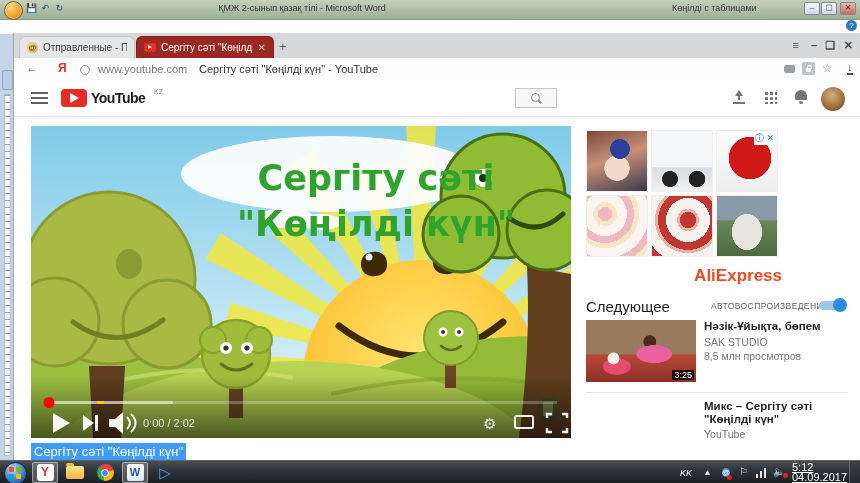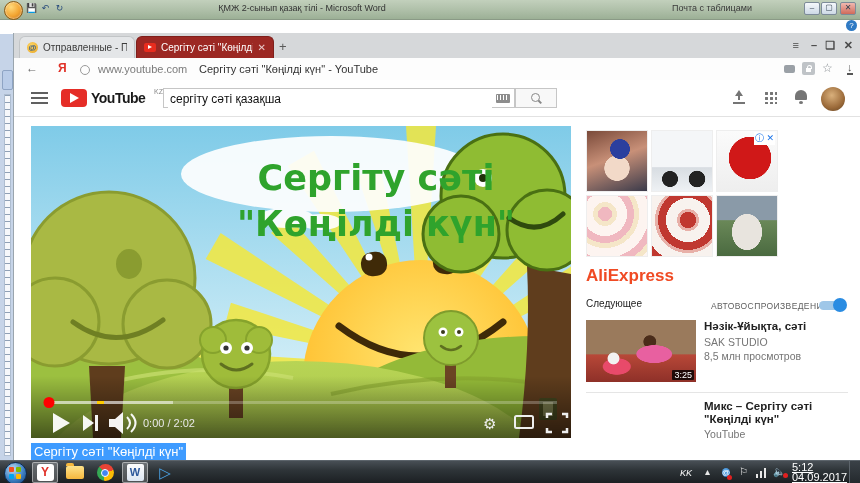--- a/index.html
+++ b/index.html
@@ -104,23 +104,23 @@
        linear-gradient(160deg,#7a4a3a,#c89078 45%,#3a3a4a);}
   .ad2{background:radial-gradient(circle at 30% 80%,#222 12%,transparent 13%),
        radial-gradient(circle at 75% 80%,#222 12%,transparent 13%),
        linear-gradient(180deg,#f4f6f8 60%,#d8dde2 61%,#eef1f4);}
   .ad3{background:radial-gradient(ellipse at 55% 45%,#d01818 45%,transparent 46%),linear-gradient(#fbfbfb,#eee);}
   .ad4{background:repeating-radial-gradient(circle at 30% 30%,#f0b8c0 0 7px,#f5e6c8 7px 12px,#fdf4f0 12px 22px);}
   .ad5{background:repeating-radial-gradient(circle at 60% 40%,#c03830 0 8px,#e8b0a8 8px 11px,#f8f2ee 11px 22px);}
   .ad6{background:radial-gradient(ellipse at 50% 60%,#e8e4de 35%,transparent 36%),
        linear-gradient(180deg,#8a9aa8 40%,#6a8858 41%,#4a6a40);}
   #ad-info-x{left:740px;top:52px;font-size:9px;color:#1a73e8;background:#fff;padding:0 1px;}
-  #ad-brand{left:572px;top:186px;width:196px;text-align:left;font-size:17px;font-weight:bold;}
+  #ad-brand{left:572px;top:186px;width:196px;text-align:right;font-size:17px;font-weight:bold;}
   #upnext-row{left:572px;top:218px;width:262px;height:14px;}
-  #upnext-label{left:0;top:0;font-size:10px;color:#212121;position:absolute;}
+  #upnext-label{left:0;top:0;font-size:15px;color:#212121;position:absolute;}
   #autoplay-label{left:125px;top:3px;font-size:8.5px;color:#606060;letter-spacing:.4px;position:absolute;}
   #autoplay-toggle{left:233px;top:3px;width:26px;height:9px;border-radius:5px;position:absolute;}
   #autoplay-knob{position:absolute;right:-2px;top:-3px;width:14px;height:14px;border-radius:50%;}
   .side-thumb{left:572px;width:110px;height:62px;}
   .dur-badge{position:absolute;right:2px;bottom:2px;background:rgba(0,0,0,.8);color:#fff;font-size:9px;
     padding:0 2px;border-radius:1px;margin-top:19px;}
   .side-title{left:690px;font-size:11.5px;font-weight:bold;color:#212121;width:150px;line-height:13px;position:absolute;}
   .side-meta{left:690px;font-size:10.5px;color:#757575;position:absolute;}
   #thumb1{top:240px;background:
     radial-gradient(circle at 25% 62%,#f2f2f2 6%,transparent 7%),
@@ -173,21 +173,21 @@
 <body>
 
 <div id="screen">
 
   <div class="abs" id="word-titlebar">
     <div class="abs" id="office-orb"></div>
     <span class="abs qat-ico" style="left:26px">💾</span>
     <span class="abs qat-ico" style="left:40px">↶</span>
     <span class="abs qat-ico" style="left:54px">↻</span>
     <div class="abs" id="word-title">ҚМЖ 2-сынып қазақ тілі - Microsoft Word</div>
-    <div class="abs" id="word-context">Почта с таблицами</div>
+    <div class="abs" id="word-context">Көңілді с таблицами</div>
     <div class="abs winbtn" style="right:40px">–</div>
     <div class="abs winbtn" style="right:23px">▢</div>
     <div class="abs winbtn" style="right:4px;background:linear-gradient(#f0b8b0,#d06a5a)">✕</div>
   </div>
   <div class="abs" id="ribbon-help">?</div>
   <div class="abs" id="word-left">
     <div class="abs" id="word-scrollnub"></div>
     <div class="abs" id="word-ruler"></div>
   </div>
 
@@ -219,24 +219,20 @@
       <span class="abs" id="addr-star">☆</span>
       <span class="abs" id="dl-ico">↓</span>
     </div>
 
     <div class="abs" id="ytpage">
       <div class="abs" id="yt-header">
         <div class="abs" id="yt-burger"></div>
         <div class="abs" id="yt-logobox"></div>
         <span class="abs" id="yt-logotext">YouTube</span>
         <span class="abs" id="yt-region">KZ</span>
-        <div class="abs" id="yt-searchwrap">
-          <input id="yt-search" value="сергіту сәті қазақша" style="">
-          <span id="kb-ico"></span>
-        </div>
         <div class="abs" id="yt-searchbtn">
           <span id="mag-ico"></span>
         </div>
         <div class="abs" id="upload-ico">
           <span class="arr"></span>
             <span class="stem"></span>
             <span class="base"></span>
         </div>
         <div class="abs" id="apps-ico"></div>
         <div class="abs" id="bell-ico"></div>
@@ -384,21 +380,21 @@
         <span id="upnext-label">Следующее</span>
         <span id="autoplay-label">АВТОВОСПРОИЗВЕДЕНИЕ</span>
         <span id="autoplay-toggle" style="background:#9fc7e8">
           <span id="autoplay-knob" style="background:#2a8ce2"></span>
         </span>
       </div>
 
       <div class="abs side-thumb" id="thumb1">
         <span class="dur-badge">3:25</span>
       </div>
-      <span class="abs side-title" style="top:240px">Нәзік-Ұйықта, сәті</span>
+      <span class="abs side-title" style="top:240px">Нәзік-Ұйықта, бөпем</span>
       <span class="abs side-meta" style="top:256px">SAK STUDIO</span>
       <span class="abs side-meta" style="top:270px">8,5 млн просмотров</span>
 
       <div class="abs" id="sep-line"></div>
 
       <span class="abs side-title" style="top:320px">Микс – Сергіту сәті "Көңілді күн"</span>
       <span class="abs side-meta" style="top:348px">YouTube</span>
     </div>
   </div>
 

